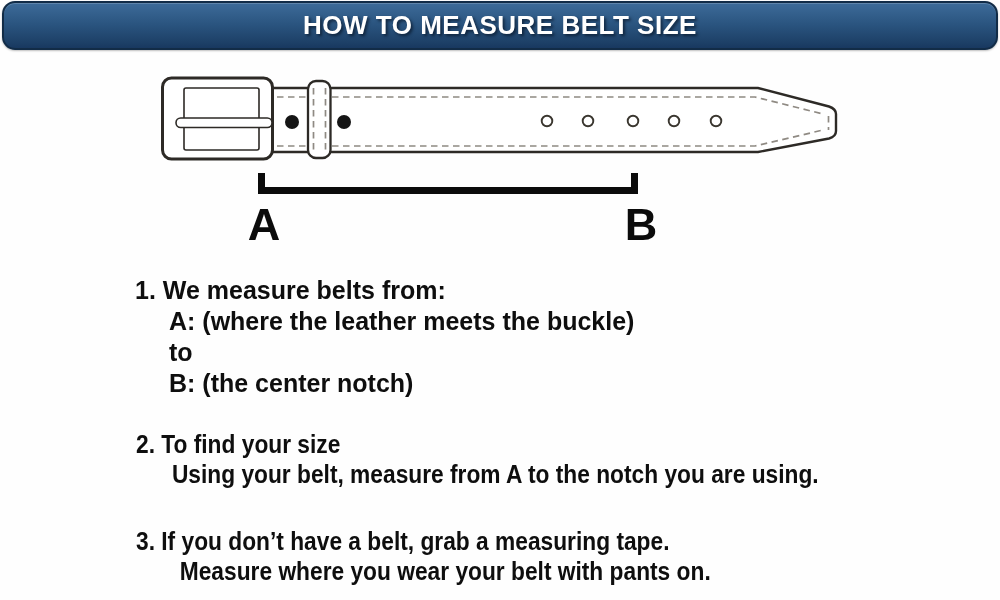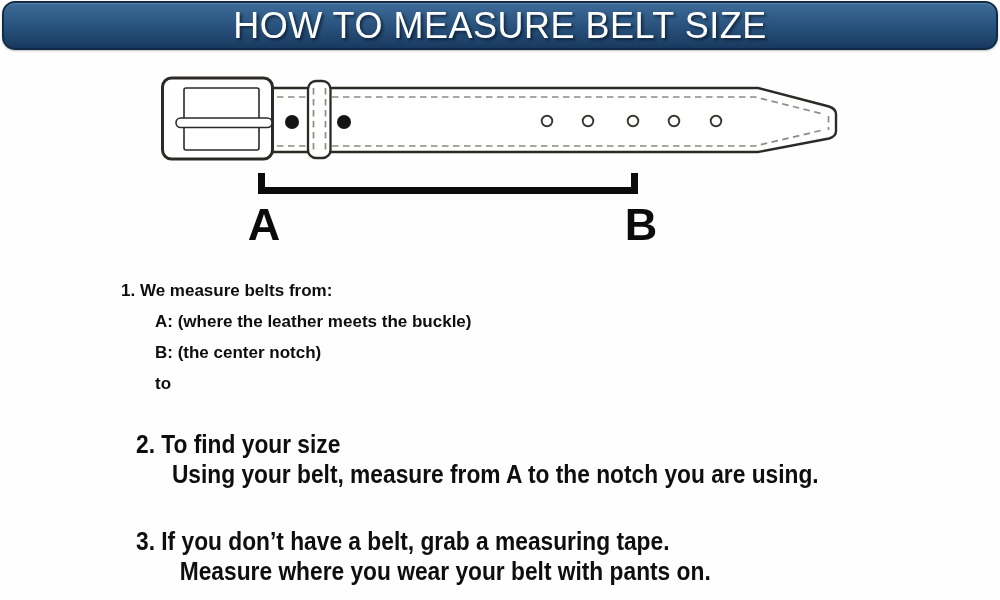--- a/index.html
+++ b/index.html
@@ -9,37 +9,37 @@
   }
   
   .banner{
     position:absolute;left:2px;top:1px;width:992px;height:45px;
     border-radius:13px;border:2px solid #122c47;
     background:linear-gradient(180deg,#3d6b99 0%,#2a547f 48%,#1d4067 88%,#183860 100%);
     box-shadow:inset 0 1px 0 rgba(255,255,255,.18), 0 1px 2px rgba(0,0,0,.25);
     display:flex;align-items:center;justify-content:center;
   }
   .banner-title{
-    color:#ffffff;font-size:36px;font-weight:normal;letter-spacing:.5px;
+    color:#ffffff;font-size:26px;font-weight:bold;letter-spacing:.5px;
     text-shadow:2px 2px 3px rgba(5,15,30,.65);
     white-space:nowrap;
     text-align:right;
   }
   
   svg.diagram{position:absolute;left:0;top:0;width:1000px;height:260px;display:block;}
   svg.diagram .outline{fill:#ffffff;stroke:#2d2a26;}
   svg.diagram .stitch{fill:none;stroke:#8f8a83;stroke-width:1.7;stroke-dasharray:6.5 4.5;}
   svg.diagram text{
     font-family:"Liberation Sans",sans-serif;font-weight:bold;
     font-size:45px;fill:#0b0b0b;text-anchor:middle;
   }
   
   .step{position:absolute;color:#0e0e0e;font-weight:bold;white-space:nowrap;}
   .step .line{display:block;}
-  #step1{left:121px;top:275px;font-size:17px;line-height:31px;}
+  #step1{left:135px;top:275px;font-size:25px;line-height:31px;}
   #step1 .indent{margin-left:34px;}
   .condensed{transform:scaleX(.875);transform-origin:0 0;}
   #step2{left:136px;top:429px;font-size:26px;line-height:30px;}
   #step2 .indent{margin-left:41px;}
   #step3{left:136px;top:526px;font-size:26px;line-height:30px;}
   #step3 .indent{margin-left:50px;}
 </style>
 </head>
 <body>
 
@@ -78,22 +78,22 @@
 
     <path d="M258 173 H265 V187 H631 V173 H638 V194 H258 Z" fill="#0b0b0b"></path>
 
     <text x="264" y="240">A</text>
     <text x="641" y="240">B</text>
   </svg>
 
   <div class="step" id="step1">
     <span class="line">1. We measure belts from:</span>
     <span class="line indent">A: (where the leather meets the buckle)</span>
+    <span class="line indent">to</span>
     <span class="line indent">B: (the center notch)</span>
-    <span class="line indent">to</span>
   </div>
 
   <div class="step condensed" id="step2">
     <span class="line">2. To find your size</span>
     <span class="line indent">Using your belt, measure from A to the notch you are using.</span>
   </div>
 
   <div class="step condensed" id="step3">
     <span class="line">3. If you don’t have a belt, grab a measuring tape.</span>
     <span class="line indent">Measure where you wear your belt with pants on.</span>

